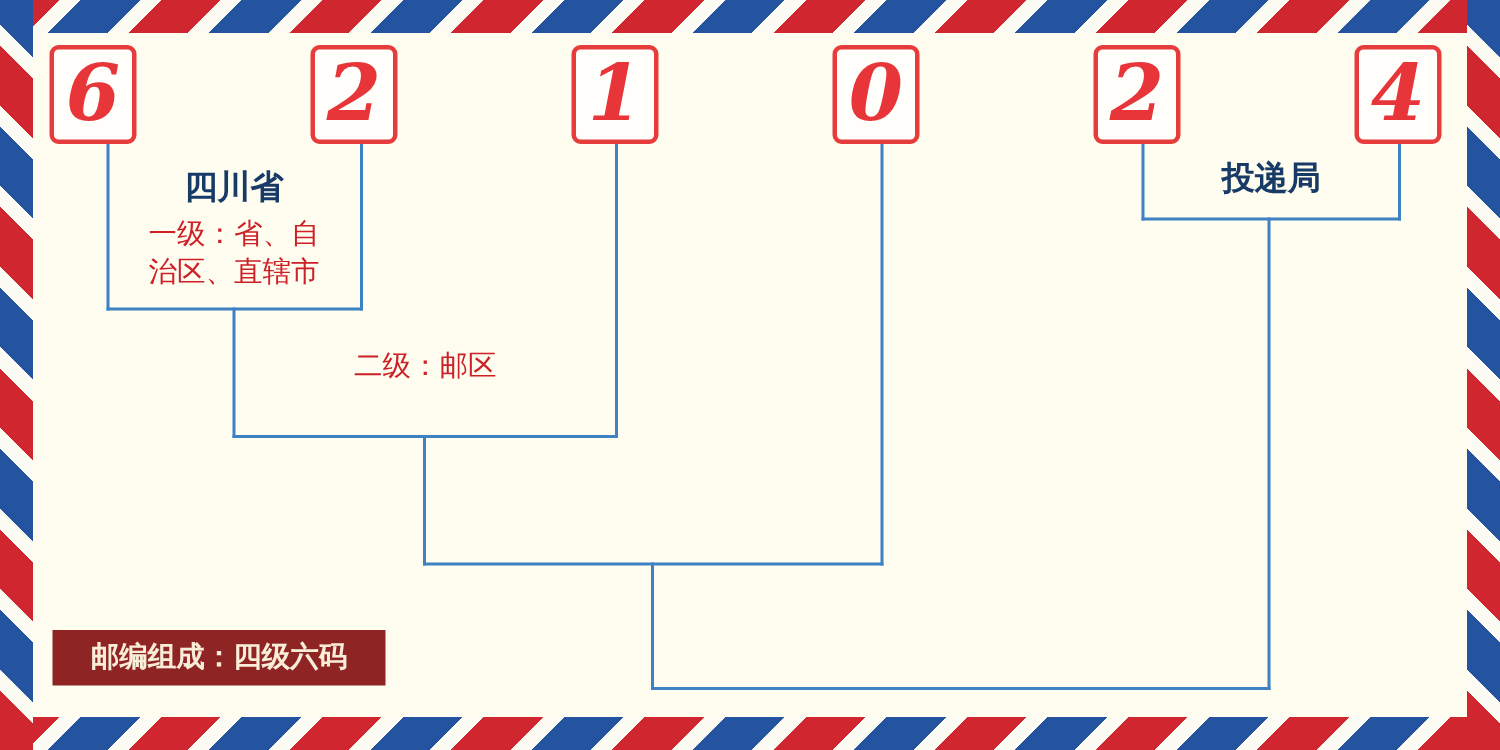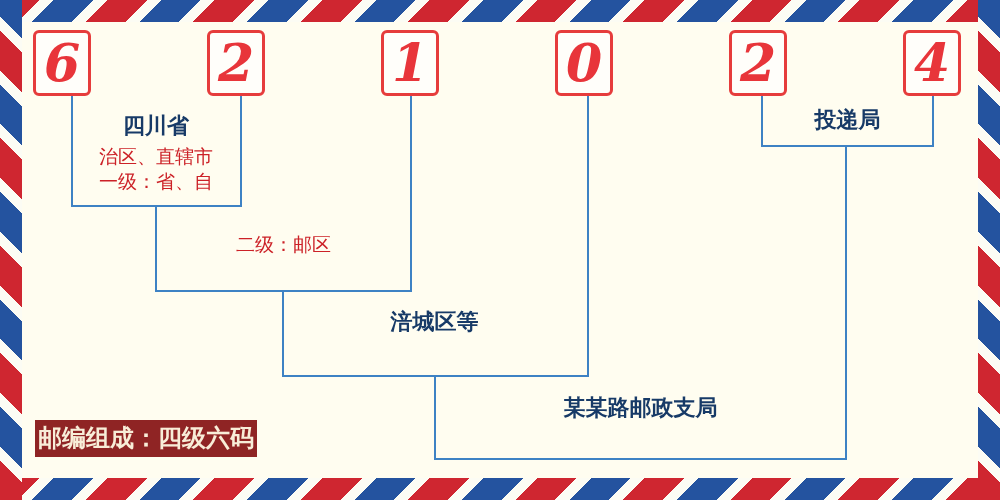--- a/index.html
+++ b/index.html
@@ -97,21 +97,21 @@
   .lv5 { left: 763px; top: 106px; width: 169px; }
 
   
   .badge {
     position: absolute;
     left: 35px; top: 420px;
     width: 222px; height: 37px;
     background: #8f2424;
     color: #f8edd8;
     font-weight: bold;
-    font-size: 24px;
+    font-size: 19px;
     line-height: 37px;
     text-align: center;
     z-index: 2;
   }
 </style>
 </head>
 <body>
 
 <div>
 
@@ -151,37 +151,35 @@
   <div class="bl l10"></div>
   <div class="bl l11"></div>
   <div class="bl l12"></div>
   <div class="bl l13"></div>
   <div class="bl l14"></div>
   <div class="bl l15"></div>
 
   <div class="lbl lv1">
     <div class="place">四川省</div>
     <div class="desc">
+      <div>一级：省、自</div>
       <div>治区、直辖市</div>
-      <div>一级：省、自</div>
     </div>
   </div>
 
   <div class="lbl lv2">
     <div class="desc">
       <div>二级：邮区</div>
     </div>
   </div>
 
   <div class="lbl lv3">
-    <div class="place">涪城区等</div>
   </div>
 
   <div class="lbl lv4">
-    <div class="place">某某路邮政支局</div>
   </div>
 
   <div class="lbl lv5">
     <div class="place">投递局</div>
   </div>
 
   <div class="badge">邮编组成：四级六码</div>
 
 </div>
 

